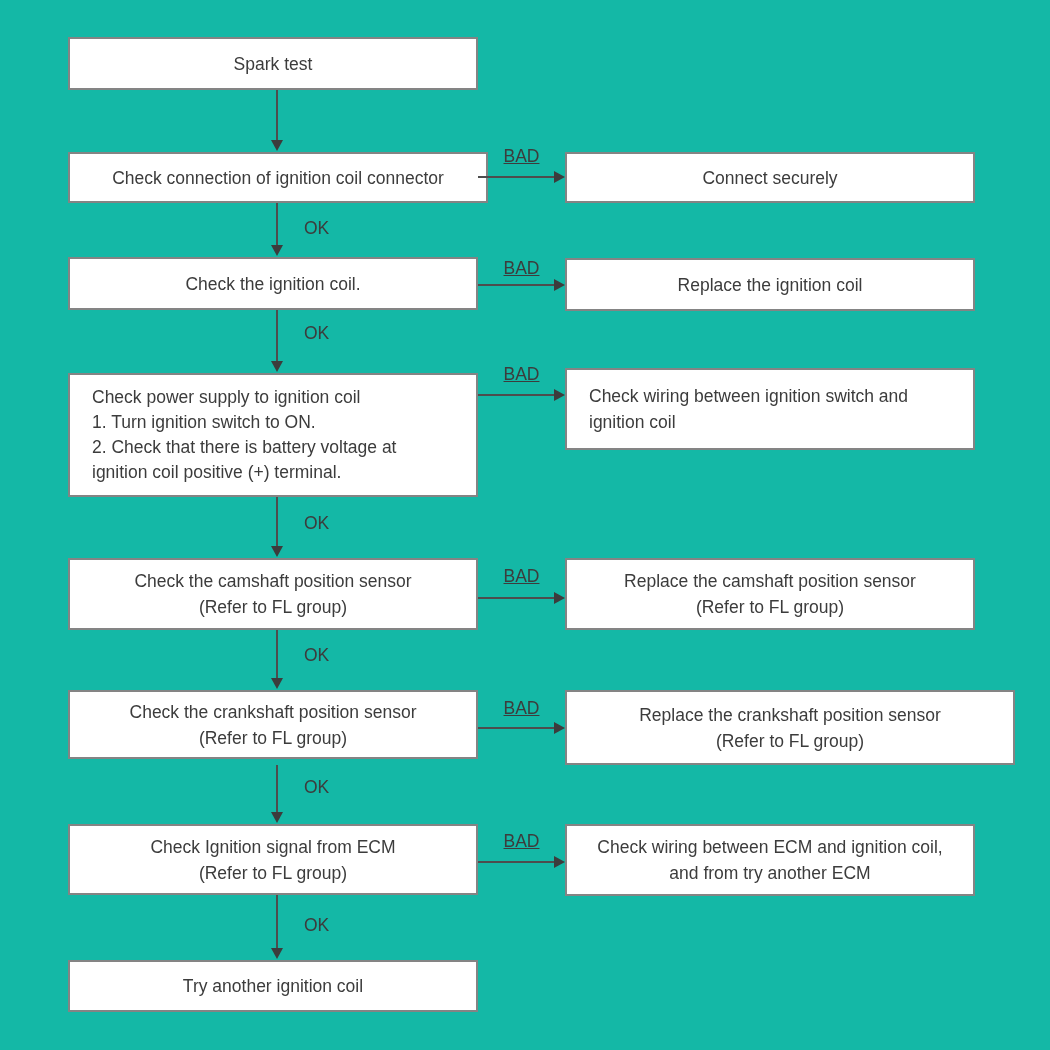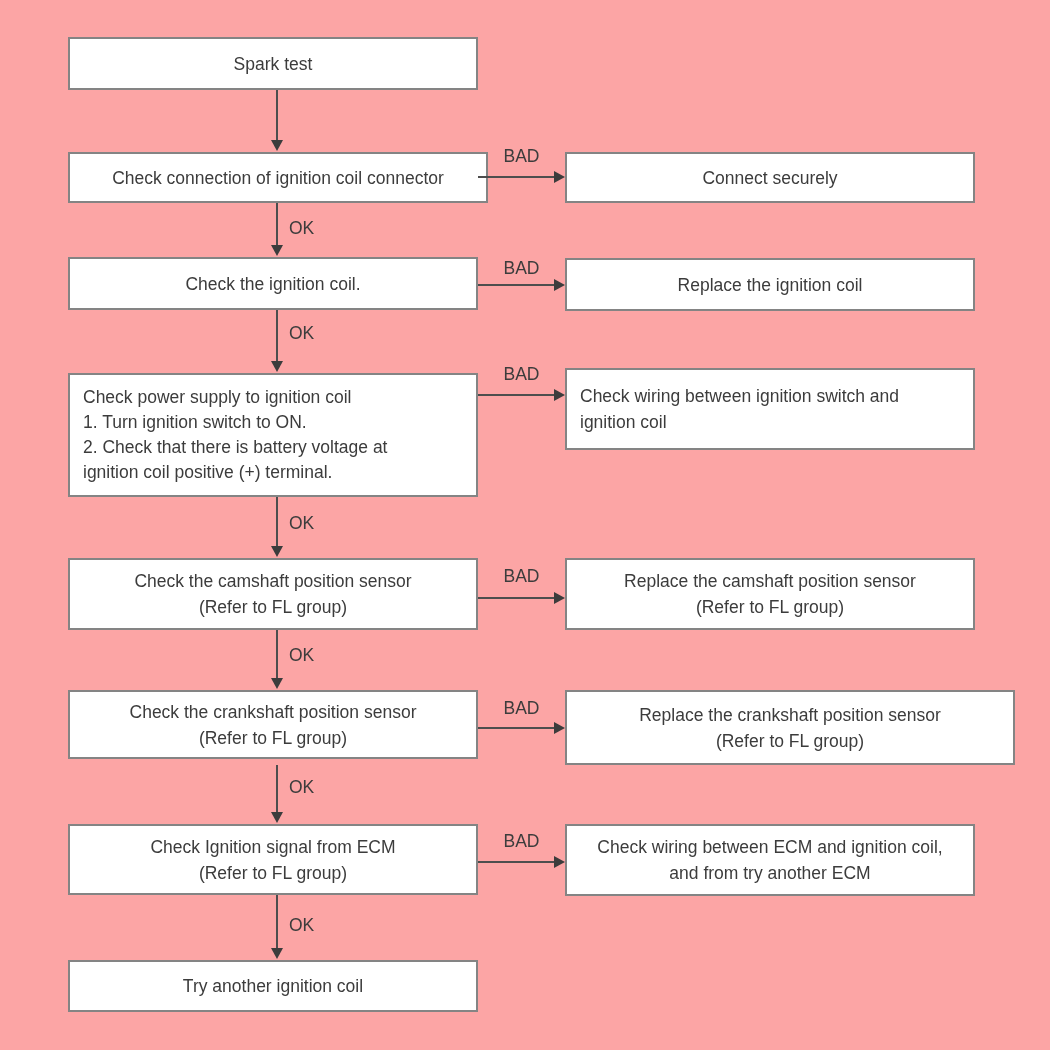--- a/index.html
+++ b/index.html
@@ -4,21 +4,21 @@
 <style>
   html, body {
     margin: 0;
     padding: 0;
     background: #ffffff;
   }
   #canvas {
     position: relative;
     width: 1050px;
     height: 1050px;
-    background: #fca5a5;
+    background: #14b8a6;
     font-family: "Liberation Sans", "DejaVu Sans", sans-serif;
     color: #3c3c3c;
     overflow: hidden;
   }
   .box {
     position: absolute;
     background: #ffffff;
     border: 2px solid #848484;
     box-sizing: border-box;
     display: flex;
@@ -28,21 +28,21 @@
     text-align: center;
     font-size: 17.5px;
     line-height: 26px;
     color: #3c3c3c;
   }
   .box.align-left {
     align-items: flex-start;
     text-align: left;
   }
   .box .bline { width: 100%; }
-  .box.align-left .bline { box-sizing: border-box; padding-left: 13px; }
+  .box.align-left .bline { box-sizing: border-box; padding-left: 22px; }
   .box .indent-list { padding-left: 55px; }
   .box .indent-cont { padding-left: 82px; }
   
   .varrow {
     position: absolute;
     width: 2px;
     background: #4d4d4d;
   }
   .varrow::after {
     content: "";
@@ -74,23 +74,24 @@
     position: absolute;
     font-size: 17.5px;
     line-height: 20px;
     height: 20px;
     color: #3c3c3c;
   }
   .bad-label {
     left: 478px;
     width: 87px;
     text-align: center;
+    text-decoration: underline;
   }
   .ok-label {
-    left: 289px;
+    left: 304px;
     text-align: center;
   }
 </style>
 </head>
 <body>
 
 <div id="canvas">
 
   <div class="box" style="left:68px; top:37px; width:410px; height:53px">
     <div class="bline">Spark test</div>

